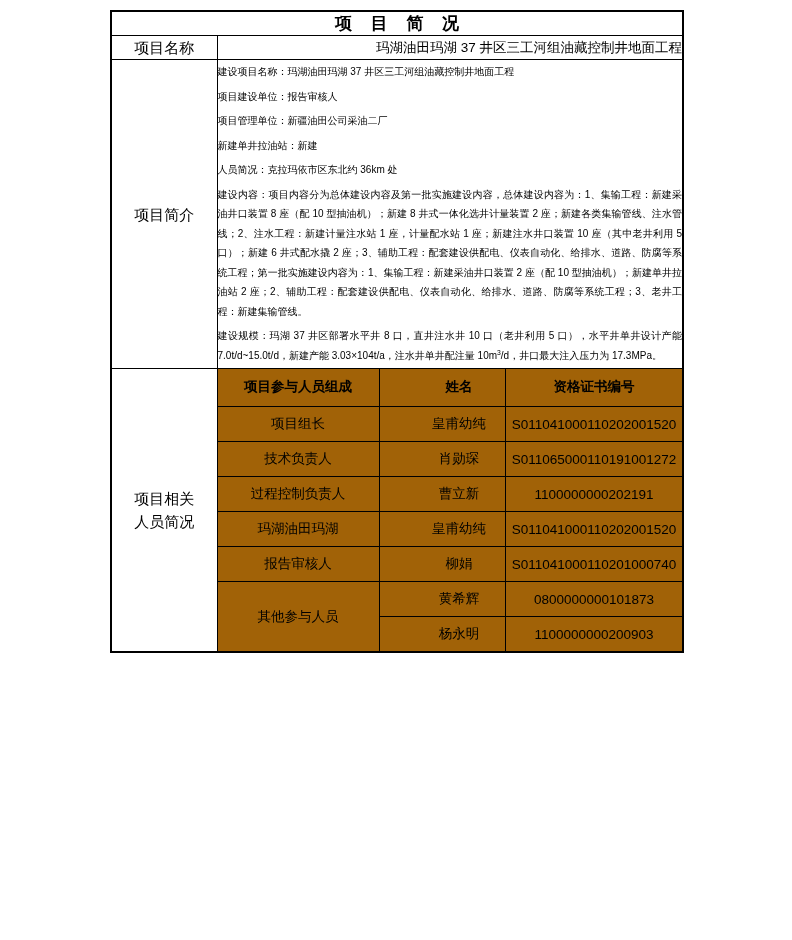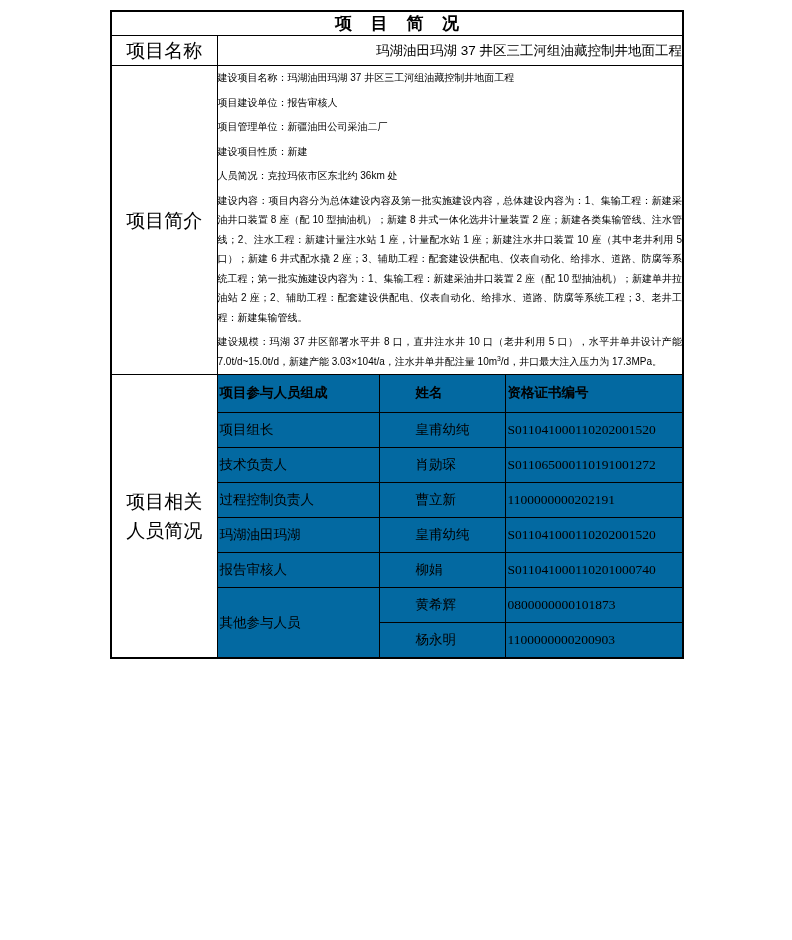--- a/index.html
+++ b/index.html
@@ -47,21 +47,21 @@
     letter-spacing: 7px;
     text-indent: 7px;
     padding: 11px 0 12px 0;
     font-family: "Liberation Sans", "DejaVu Sans", sans-serif;
   }
 
   
   .label-col {
     width: 106px;
     text-align: center;
-    font-size: 19px;
+    font-size: 15px;
     line-height: 1.55;
     font-family: "Liberation Sans", "DejaVu Sans", sans-serif;
     padding: 6px 2px;
   }
   .label-col .l2 { display: block; }
 
   
   .value-cell {
     font-size: 13.5px;
     font-family: "Liberation Sans", "DejaVu Sans", sans-serif;
@@ -90,32 +90,33 @@
   }
 
   
   .staff-table {
     width: 100%;
     border-collapse: collapse;
     table-layout: fixed;
   }
   .staff-table td {
     border: 1px solid #000000;
+    text-align: center;
     font-size: 13.5px;
     font-family: "Liberation Sans", "DejaVu Sans", sans-serif;
     padding: 8px 2px;
-    background: #0369a1;
+    background: #a16207;
   }
   .staff-table td.th {
     font-weight: bold;
     padding: 9px 2px 10px 2px;
   }
   .staff-table td.role   { width: 162px; }
   .staff-table td.name   { width: 126px; padding-left: 36px; }
-  .staff-table td.cert   { width: 178px; font-family: Liberation Serif, serif; font-size: 13.5px; }
+  .staff-table td.cert   { width: 178px; font-family: Liberation Sans, sans-serif; font-size: 13.5px; }
   .staff-table td.th.cert { font-family: Liberation Mono, monospace; }
 
   
   .staff-wrap { padding: 0 !important; border: 0 !important; }
   .staff-table { margin: -1px; width: calc(100% + 2px); }
 
   sup { font-size: 0.68em; vertical-align: super; line-height: 0; }
 </style>
 </head>
 <body>
@@ -139,21 +140,21 @@
       <td class="label-col">项目名称</td>
       <td class="value-cell" colspan="3">玛湖油田玛湖 37 井区三工河组油藏控制井地面工程</td>
     </tr>
 
     <tr>
       <td class="label-col">项目简介</td>
       <td class="body-cell" colspan="3">
         <p>建设项目名称：玛湖油田玛湖 37 井区三工河组油藏控制井地面工程</p>
         <p>项目建设单位：报告审核人</p>
         <p>项目管理单位：新疆油田公司采油二厂</p>
-        <p>建设项目性质：新建</p>
+        <p>新建单井拉油站：新建</p>
         <p>人员简况：克拉玛依市区东北约 36km 处</p>
         <p class="flow">建设内容：项目内容分为总体建设内容及第一批实施建设内容，总体建设内容为：1、集输工程：新建采油井口装置 8 座（配 10 型抽油机）；新建 8 井式一体化选井计量装置 2 座；新建各类集输管线、注水管线；2、注水工程：新建计量注水站 1 座，计量配水站 1 座；新建注水井口装置 10 座（其中老井利用 5 口）；新建 6 井式配水撬 2 座；3、辅助工程：配套建设供配电、仪表自动化、给排水、道路、防腐等系统工程；第一批实施建设内容为：1、集输工程：新建采油井口装置 2 座（配 10 型抽油机）；新建单井拉油站 2 座；2、辅助工程：配套建设供配电、仪表自动化、给排水、道路、防腐等系统工程；3、老井工程：新建集输管线。</p>
         <p class="flow"><span>建设规模：玛湖 37 井区部署水平井 8 口，直井注水井 10 口（老井利用 5 口），水平井单井设计产能 7.0t/d~15.0t/d，新建产能 3.03×104t/a，注水井单井配注量 10m</span><sup>3</sup><span>/d，井口最大注入压力为 17.3MPa。</span></p>
       </td>
     </tr>
 
     <tr>
       <td class="label-col">
         <span class="l2">项目相关</span>
         <span class="l2">人员简况</span>

